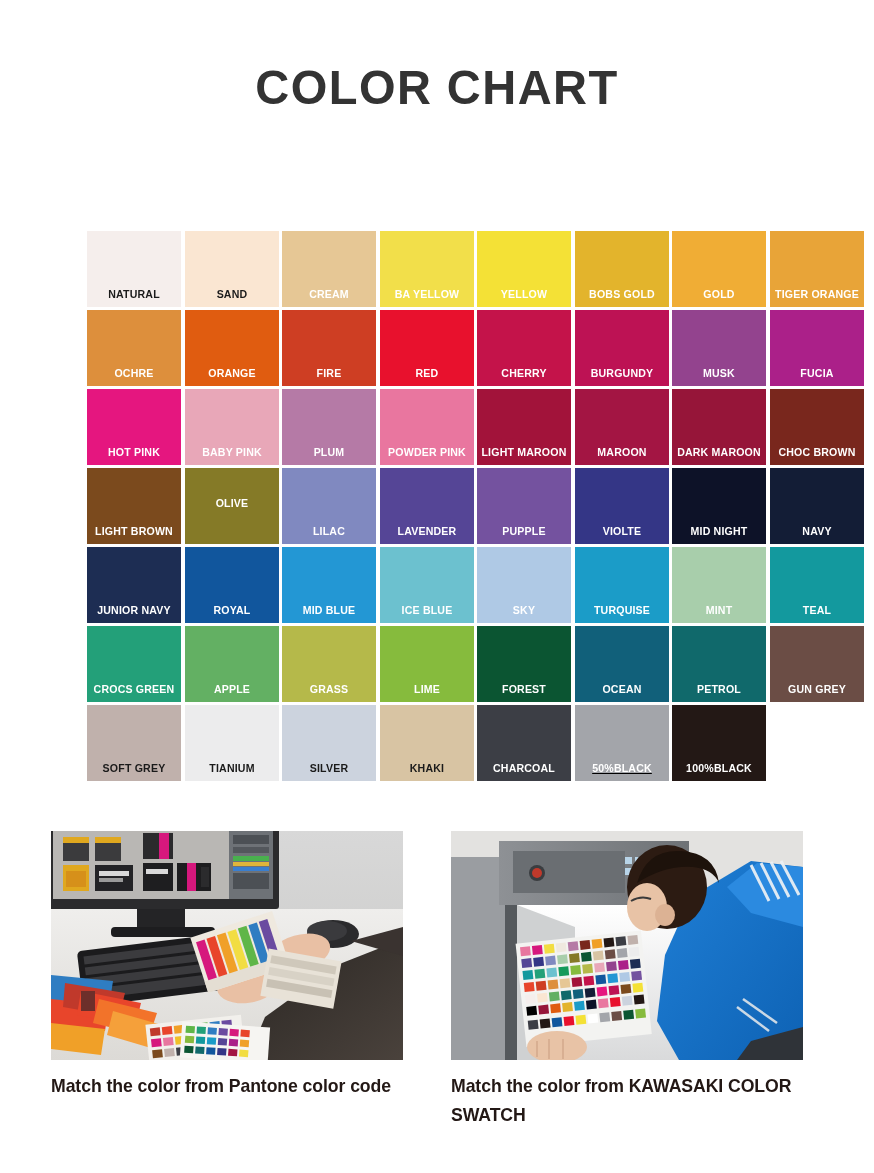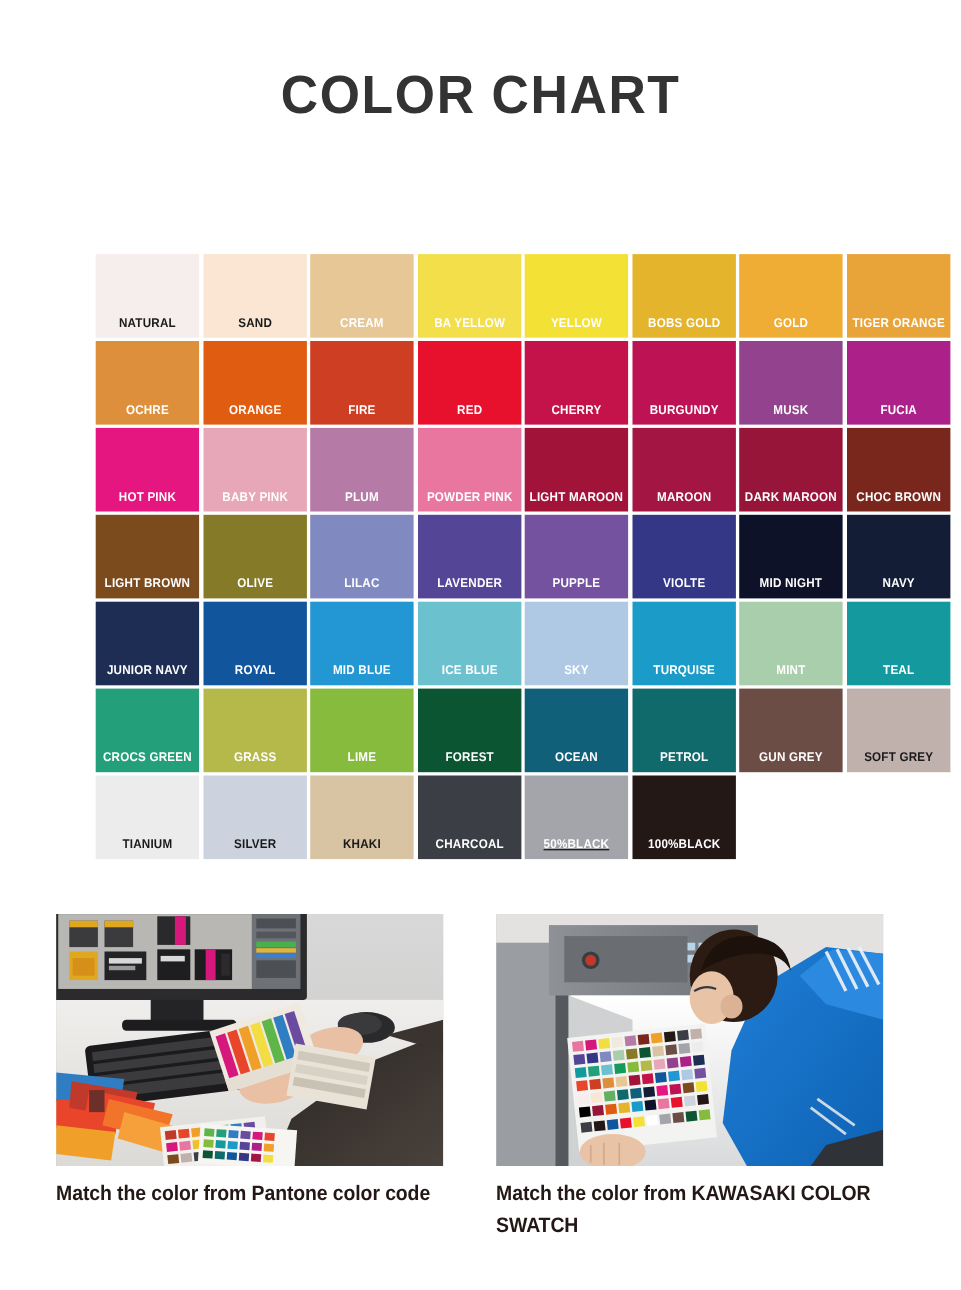--- a/index.html
+++ b/index.html
@@ -170,21 +170,21 @@
     </div>
     <div class="swatch" style="background: rgb(150, 21, 57);">
       <span class="swatch-label light-text">DARK MAROON</span>
     </div>
     <div class="swatch" style="background: rgb(121, 39, 29);">
       <span class="swatch-label light-text">CHOC BROWN</span>
     </div>
     <div class="swatch" style="background: rgb(123, 74, 29);">
       <span class="swatch-label light-text">LIGHT BROWN</span>
     </div>
-    <div class="swatch" style="background: rgb(133, 122, 39);">
+    <div class="swatch" style="background: rgb(133, 122, 39); align-items: center;">
       <span class="swatch-label light-text">OLIVE</span>
     </div>
     <div class="swatch" style="background: rgb(128, 137, 192);">
       <span class="swatch-label light-text">LILAC</span>
     </div>
     <div class="swatch" style="background: rgb(85, 69, 150);">
       <span class="swatch-label light-text">LAVENDER</span>
     </div>
     <div class="swatch" style="background: rgb(116, 82, 159);">
       <span class="swatch-label light-text">PUPPLE</span>
@@ -217,20 +217,23 @@
       <span class="swatch-label light-text">TURQUISE</span>
     </div>
     <div class="swatch" style="background: rgb(168, 206, 171);">
       <span class="swatch-label light-text">MINT</span>
     </div>
     <div class="swatch" style="background: rgb(19, 153, 158);">
       <span class="swatch-label light-text">TEAL</span>
     </div>
     <div class="swatch" style="background: rgb(35, 160, 121);">
       <span class="swatch-label light-text">CROCS GREEN</span>
+    </div>
+    <div class="swatch" style="background: rgb(99, 176, 99);">
+      <span class="swatch-label light-text">APPLE</span>
     </div>
     <div class="swatch" style="background: rgb(181, 185, 74);">
       <span class="swatch-label light-text">GRASS</span>
     </div>
     <div class="swatch" style="background: rgb(134, 187, 61);">
       <span class="swatch-label light-text">LIME</span>
     </div>
     <div class="swatch" style="background: rgb(11, 85, 50);">
       <span class="swatch-label light-text">FOREST</span>
     </div>

